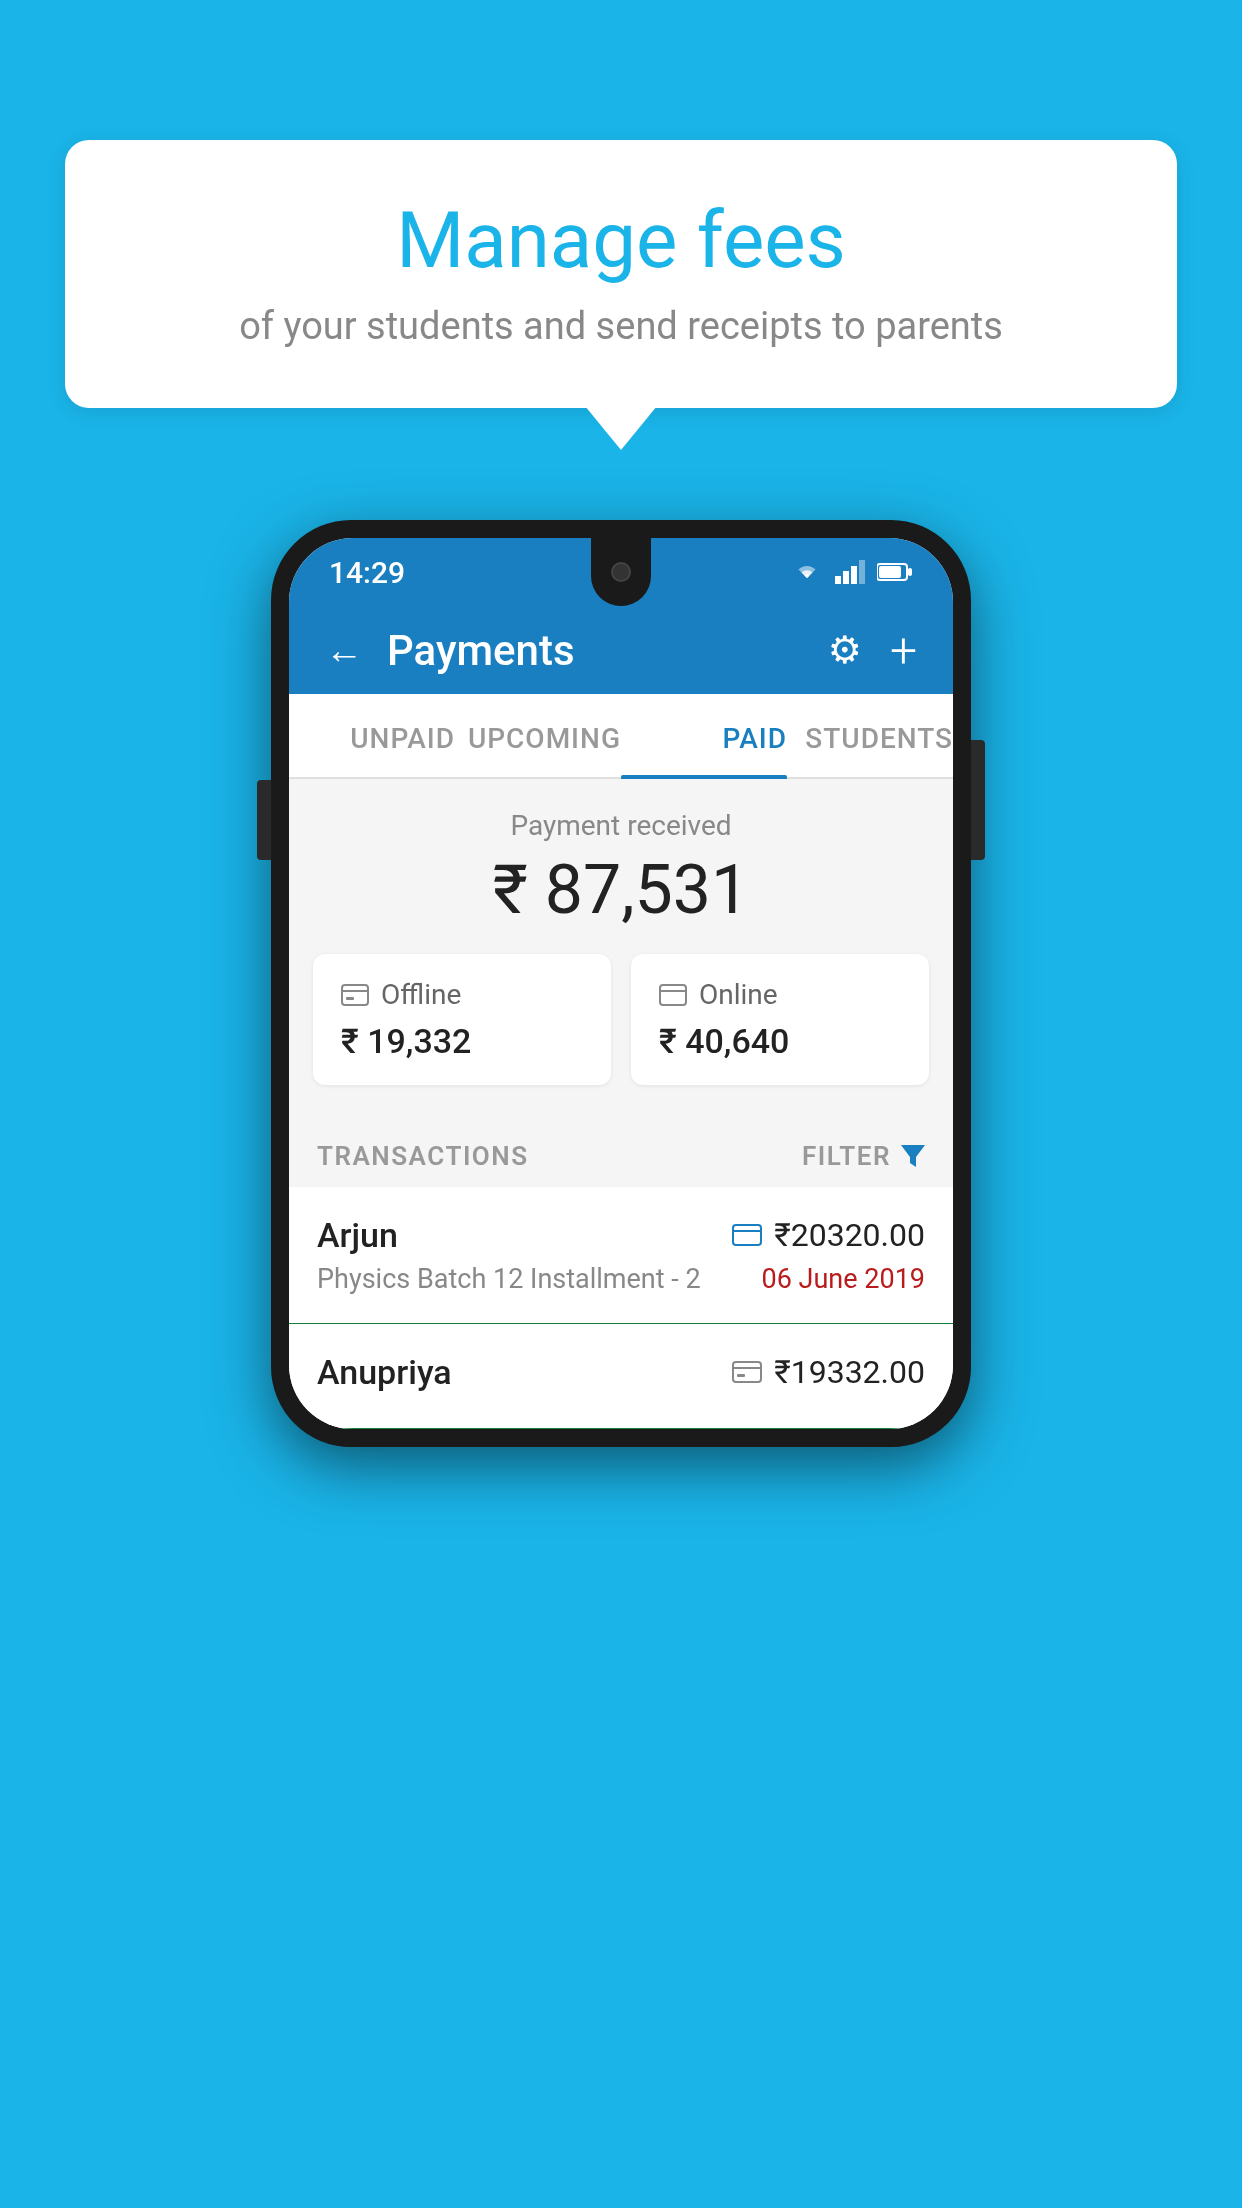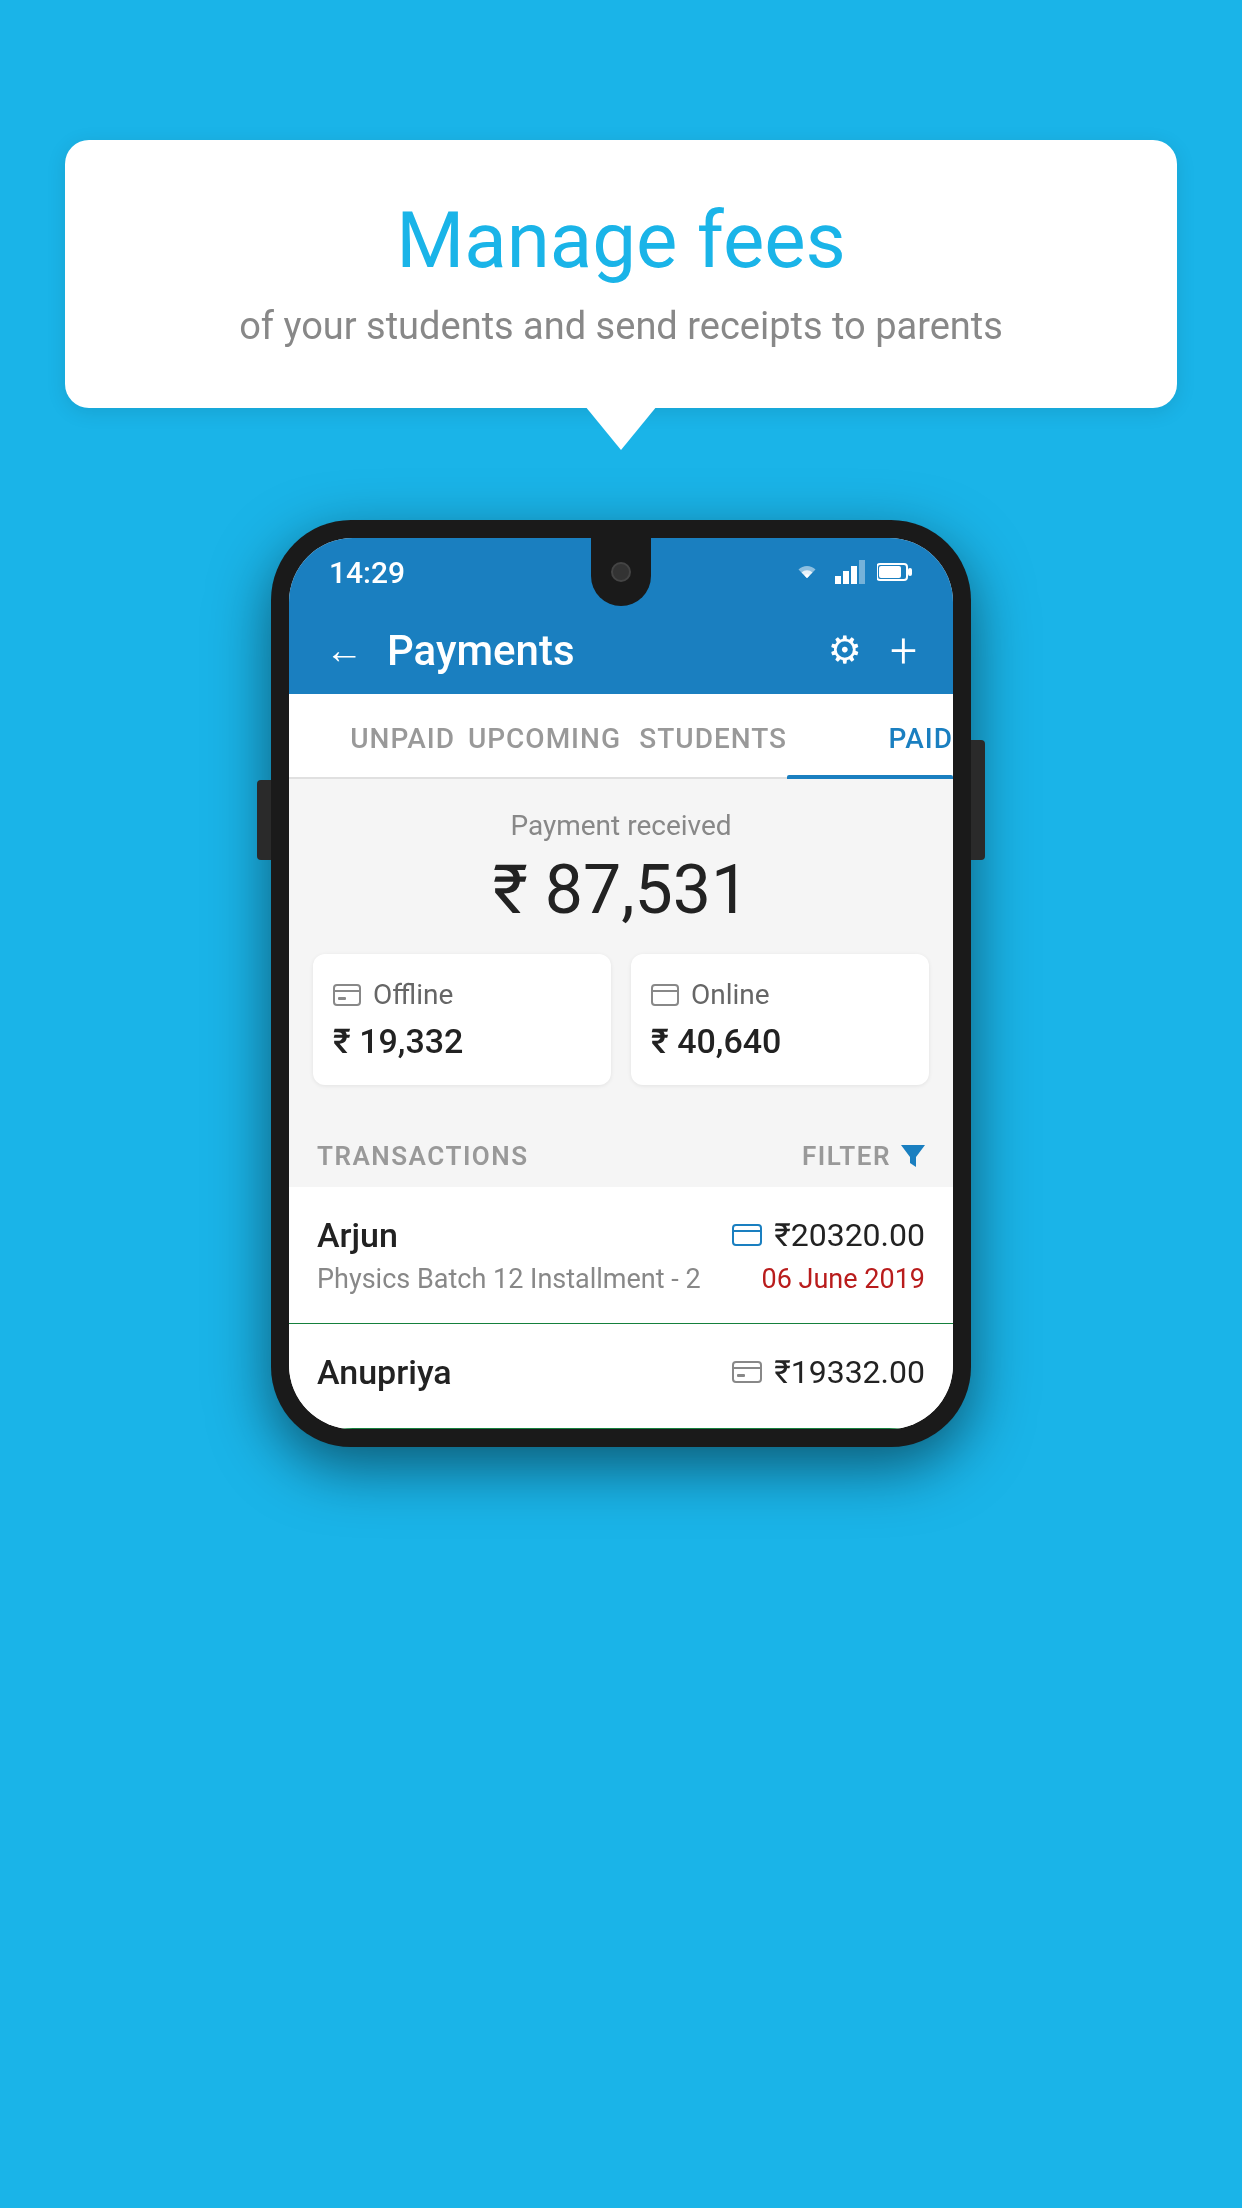--- a/index.html
+++ b/index.html
@@ -267,21 +267,21 @@
     .payment-cards {
       display: flex;
       gap: 20px;
       margin-bottom: 8px;
     }
 
     .payment-card {
       flex: 1;
       background: white;
       border-radius: 12px;
-      padding: 24px 20px;
+      padding: 24px 28px;
       box-shadow: 0 1px 4px rgba(0,0,0,0.08);
     }
 
     .payment-card-header {
       display: flex;
       align-items: center;
       gap: 12px;
       margin-bottom: 10px;
       color: #666;
       font-size: 28px;
@@ -422,25 +422,25 @@
         </div>
       </div>
 
       <div class="tabs">
         <div class="tab">
           <span>UNPAID</span>
         </div>
         <div class="tab">
           <span>UPCOMING</span>
         </div>
+        <div class="tab active">
+          <span>PAID</span>
+        </div>
         <div class="tab">
           <span>STUDENTS</span>
-        </div>
-        <div class="tab active">
-          <span>PAID</span>
         </div>
       </div>
 
 
       <div class="payment-summary">
         <div class="payment-label">Payment received</div>
         <div class="payment-amount">₹ 87,531</div>
 
         <div class="payment-cards">
 

